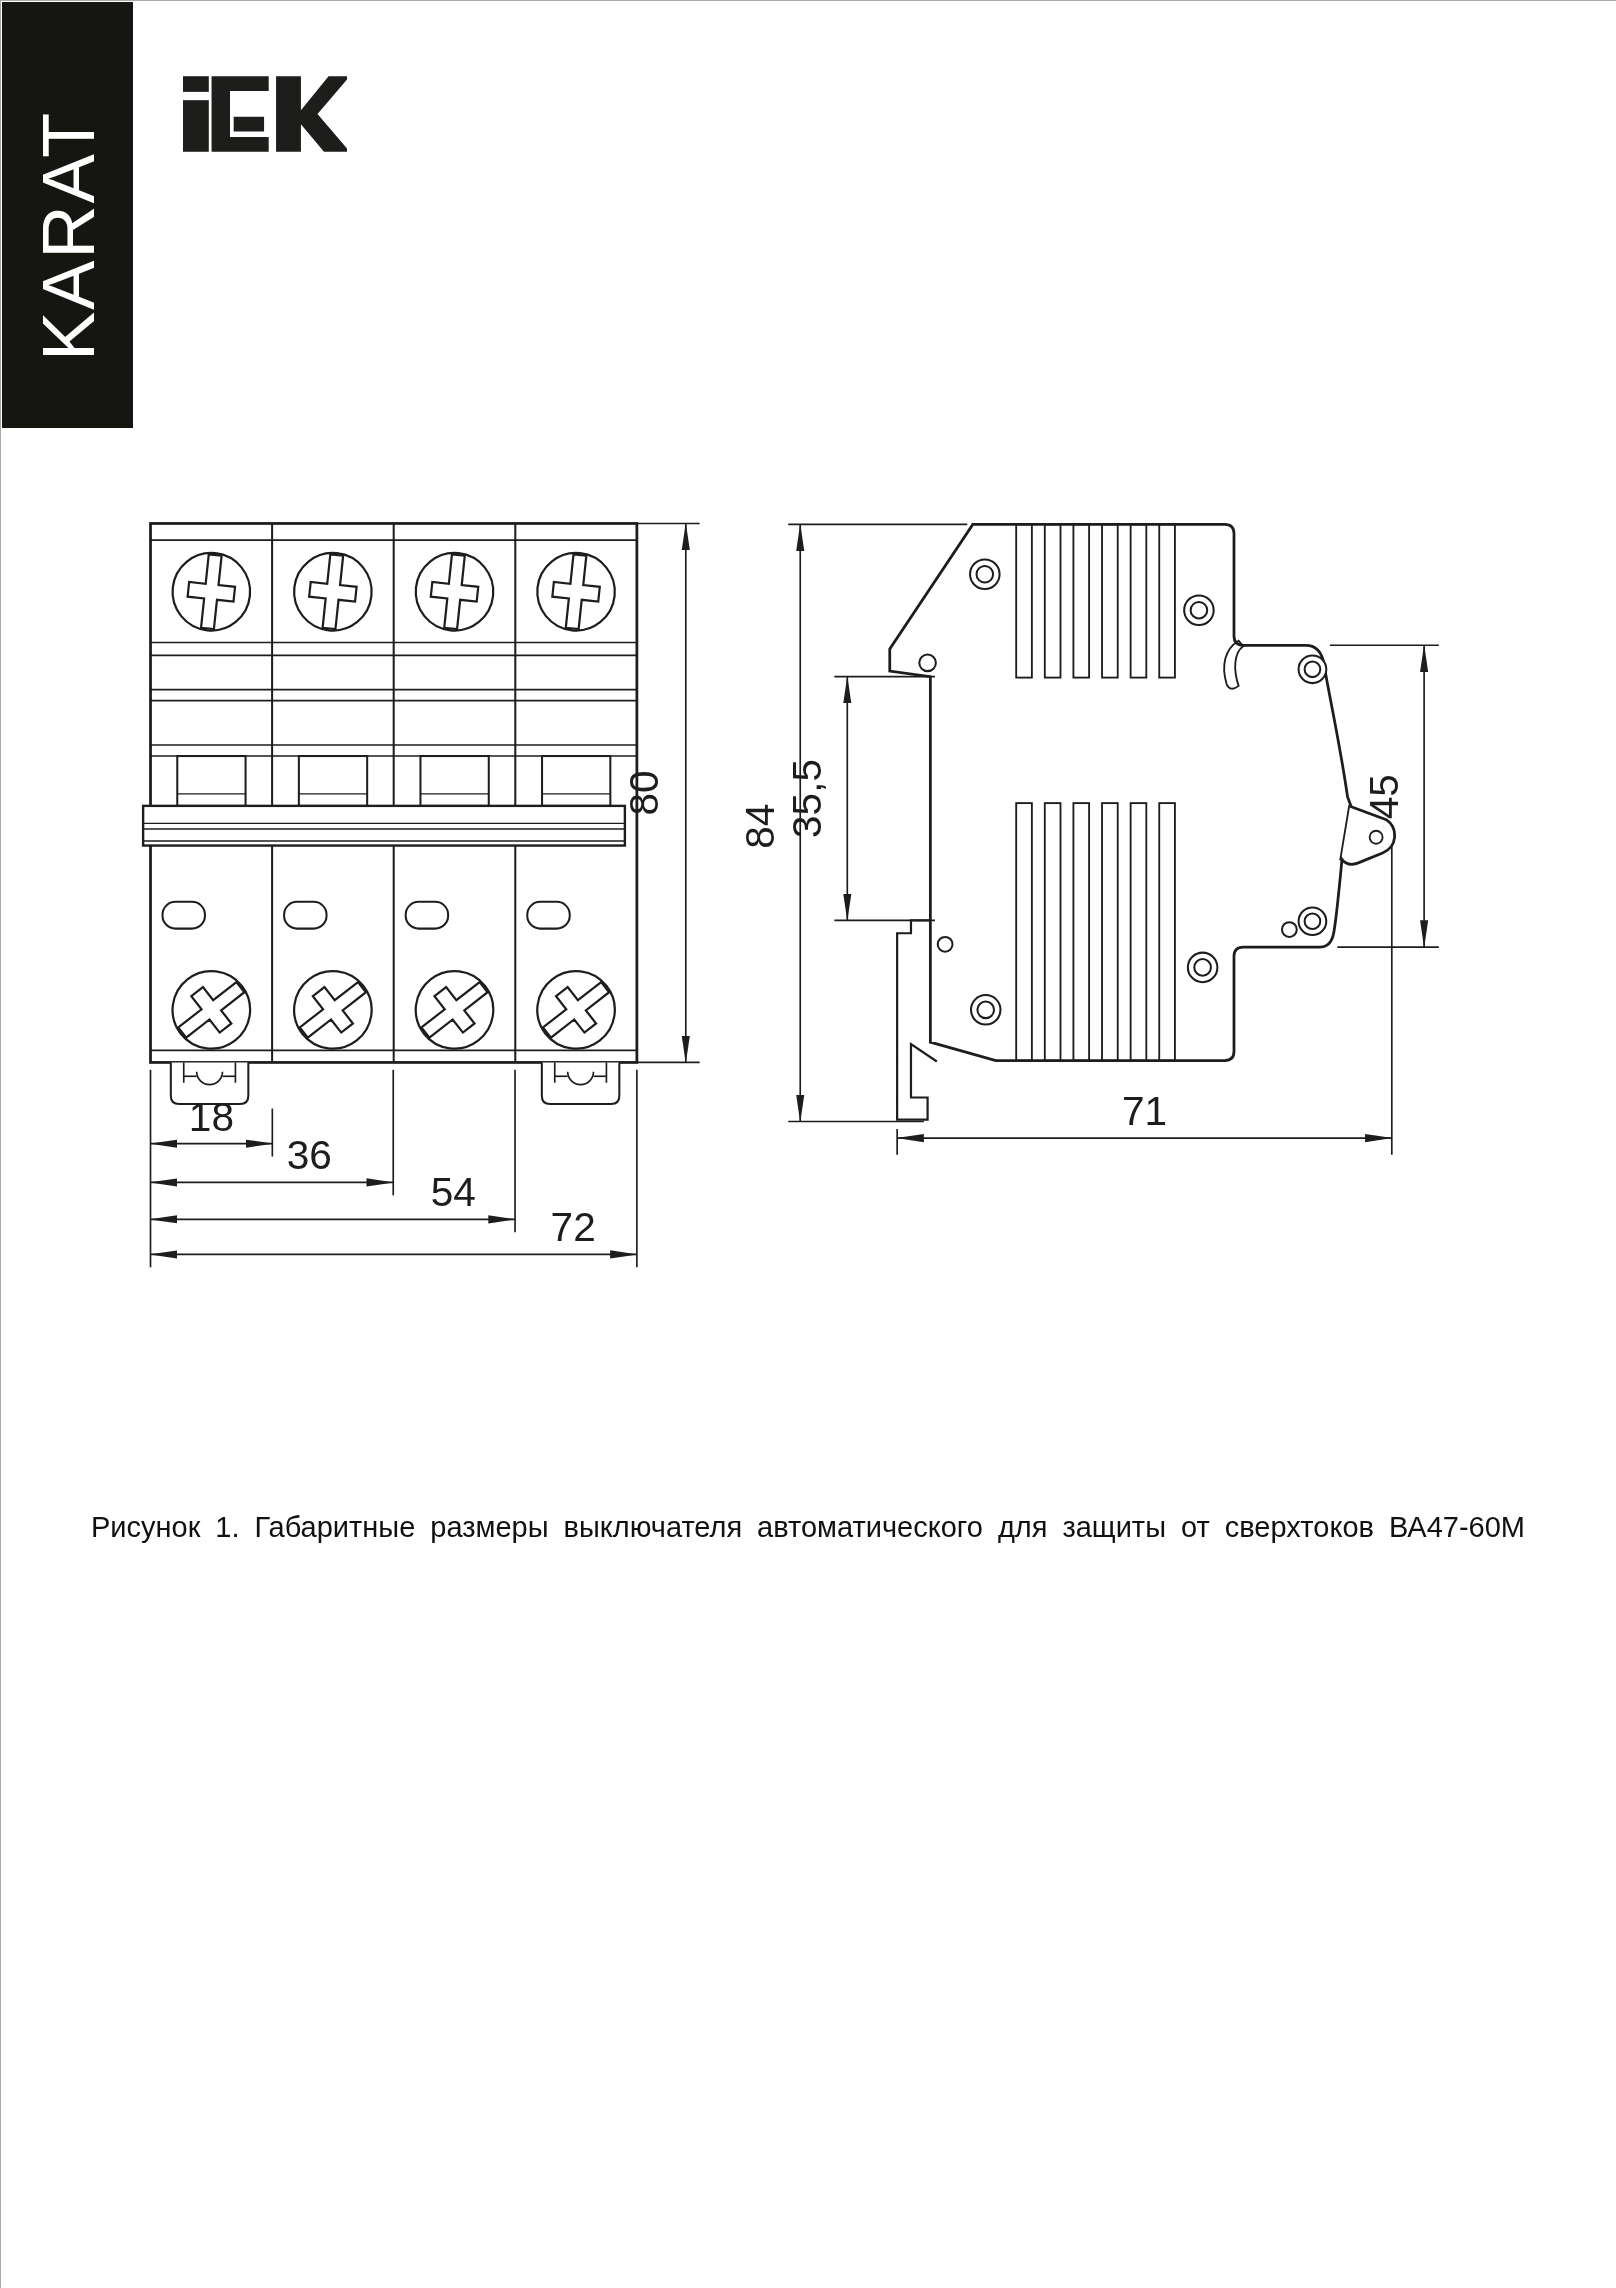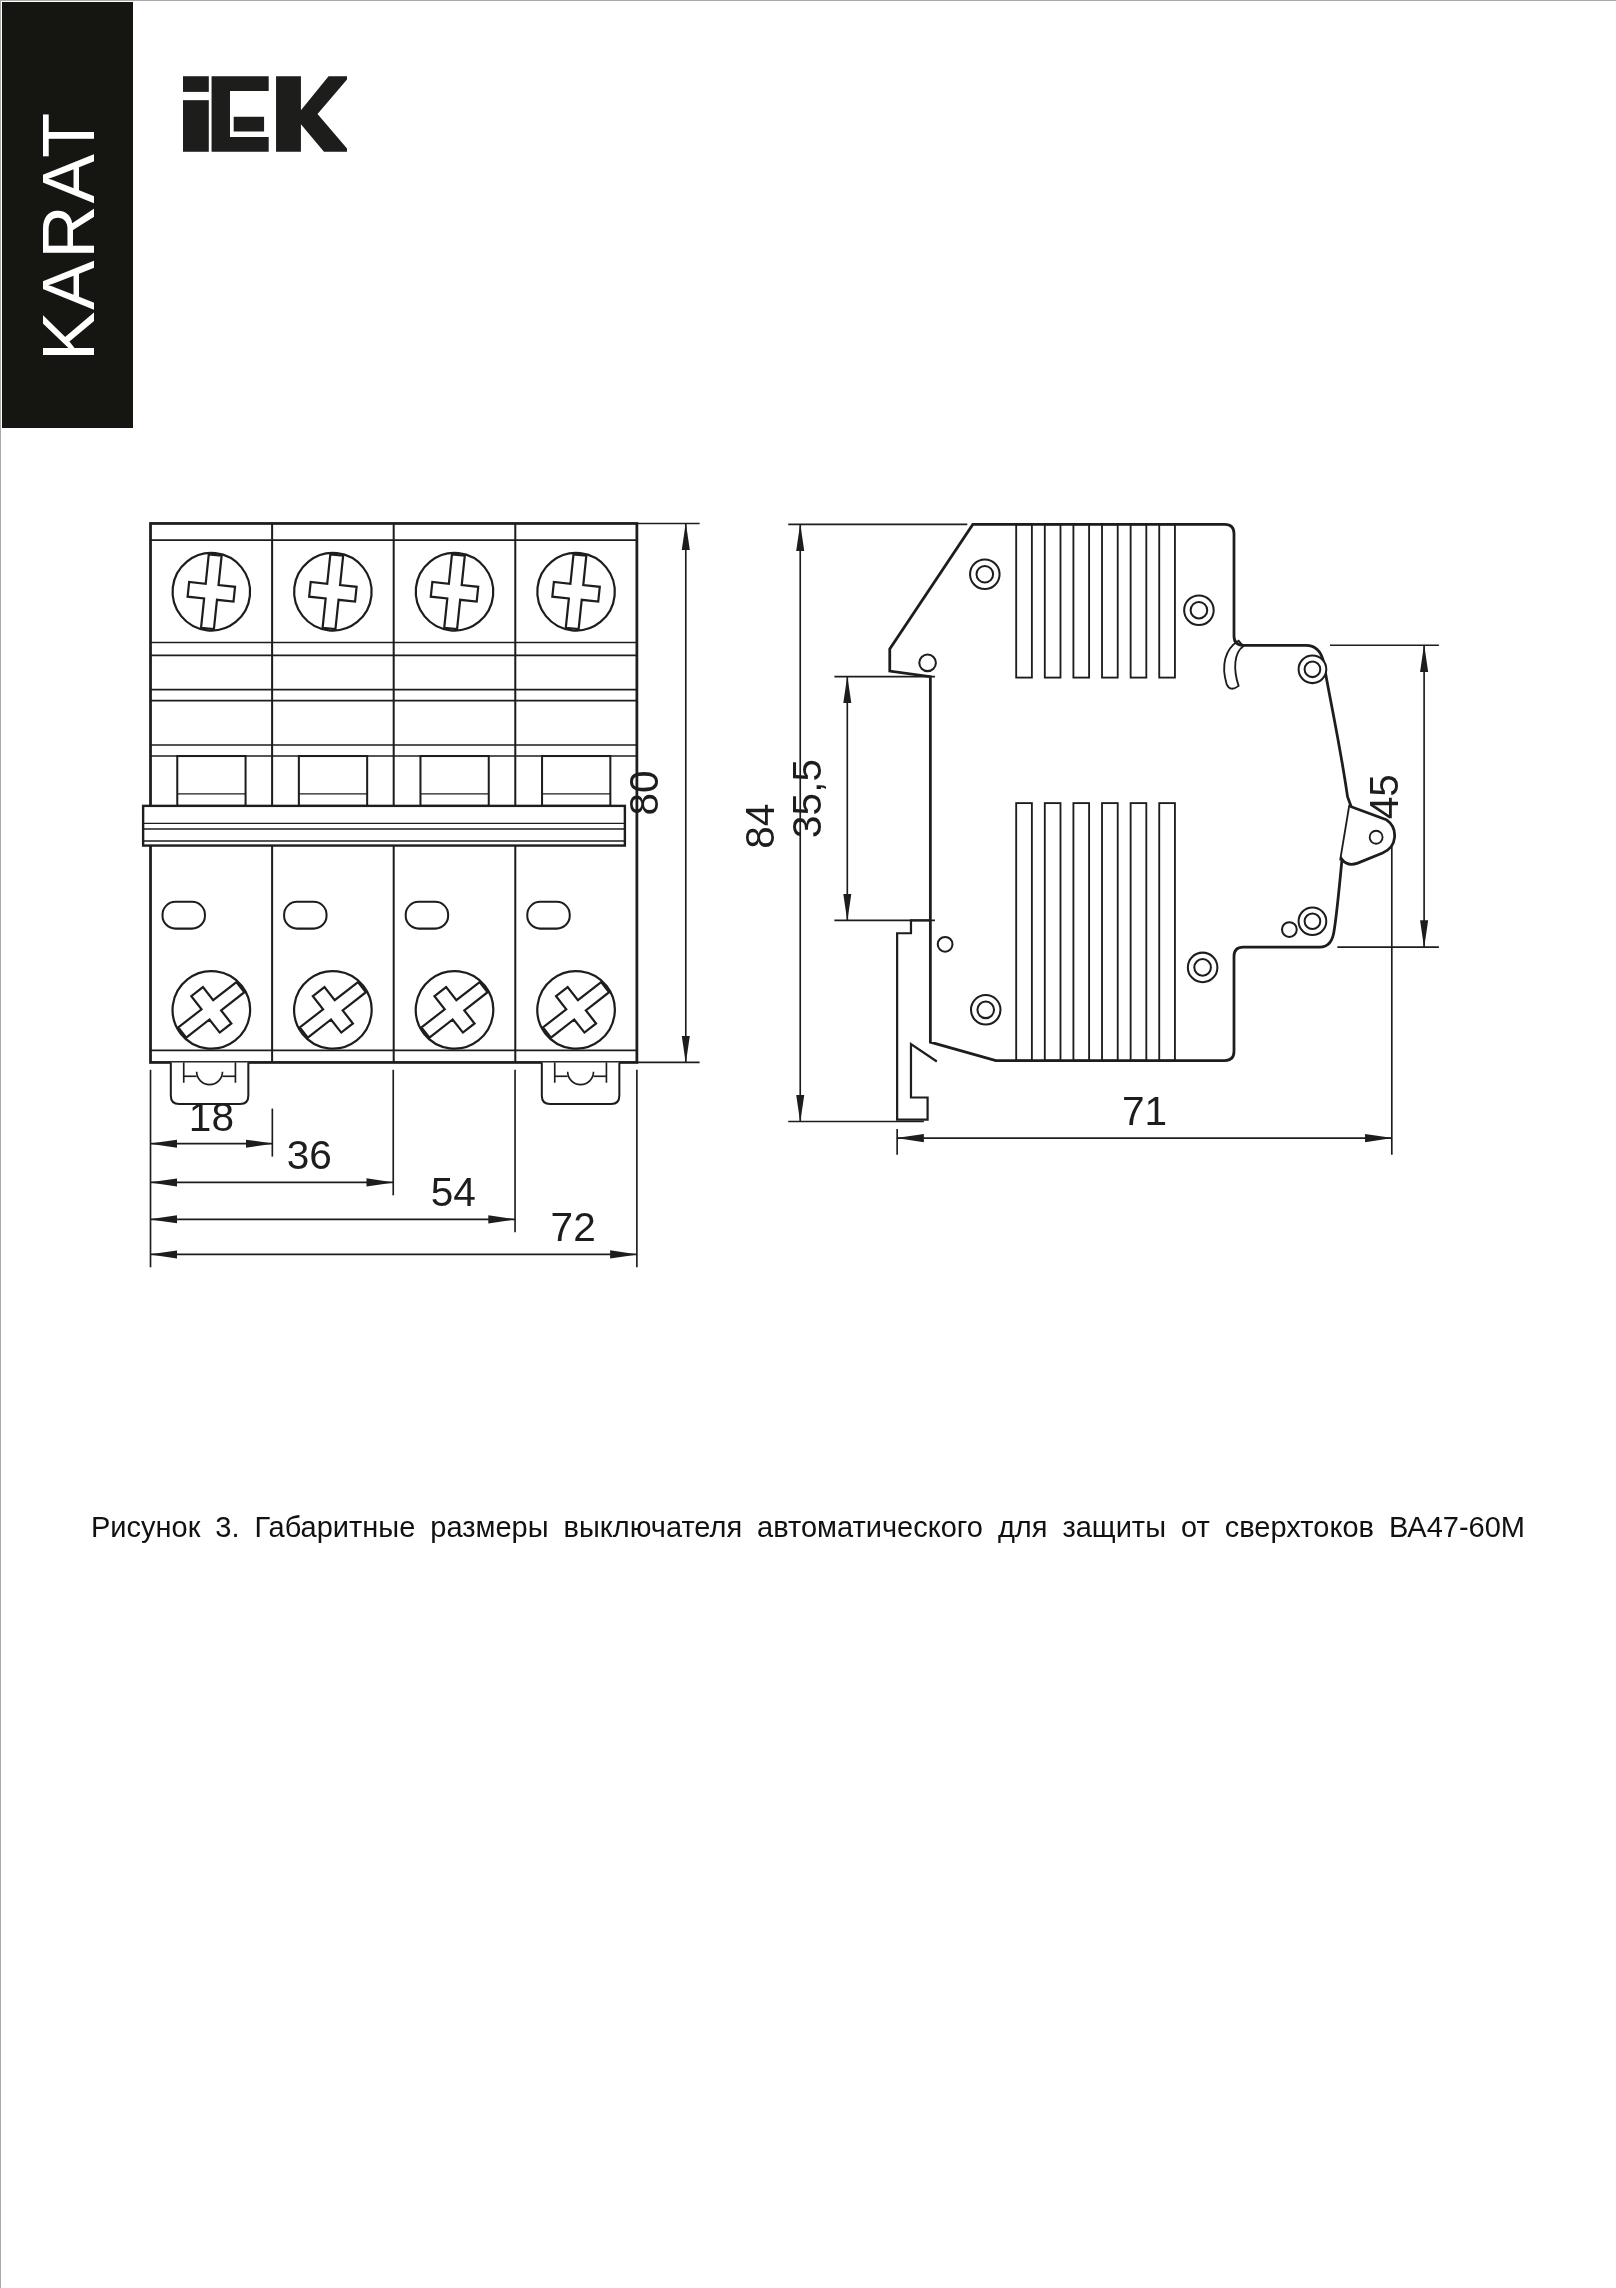--- a/index.html
+++ b/index.html
@@ -255,16 +255,16 @@
       <line x1="971" y1="1232" x2="1507" y2="1232" marker-start="url(#arr)" marker-end="url(#arr)"></line>
     </g>
     <g font-size="44" stroke="none">
       <text transform="translate(838 894) rotate(-90)" text-anchor="middle">84</text>
       <text transform="translate(888 864) rotate(-90)" text-anchor="middle">35,5</text>
       <text transform="translate(1514 862) rotate(-90)" text-anchor="middle">45</text>
       <text x="1239" y="1218" text-anchor="middle">71</text>
     </g>
   </svg>
 
-  <div class="caption">Рисунок 3. Габаритные размеры выключателя автоматического для защиты от сверхтоков ВА47-60М</div>
+  <div class="caption">Рисунок 1. Габаритные размеры выключателя автоматического для защиты от сверхтоков ВА47-60М</div>
 
 </div>
 
 
 </body></html>

